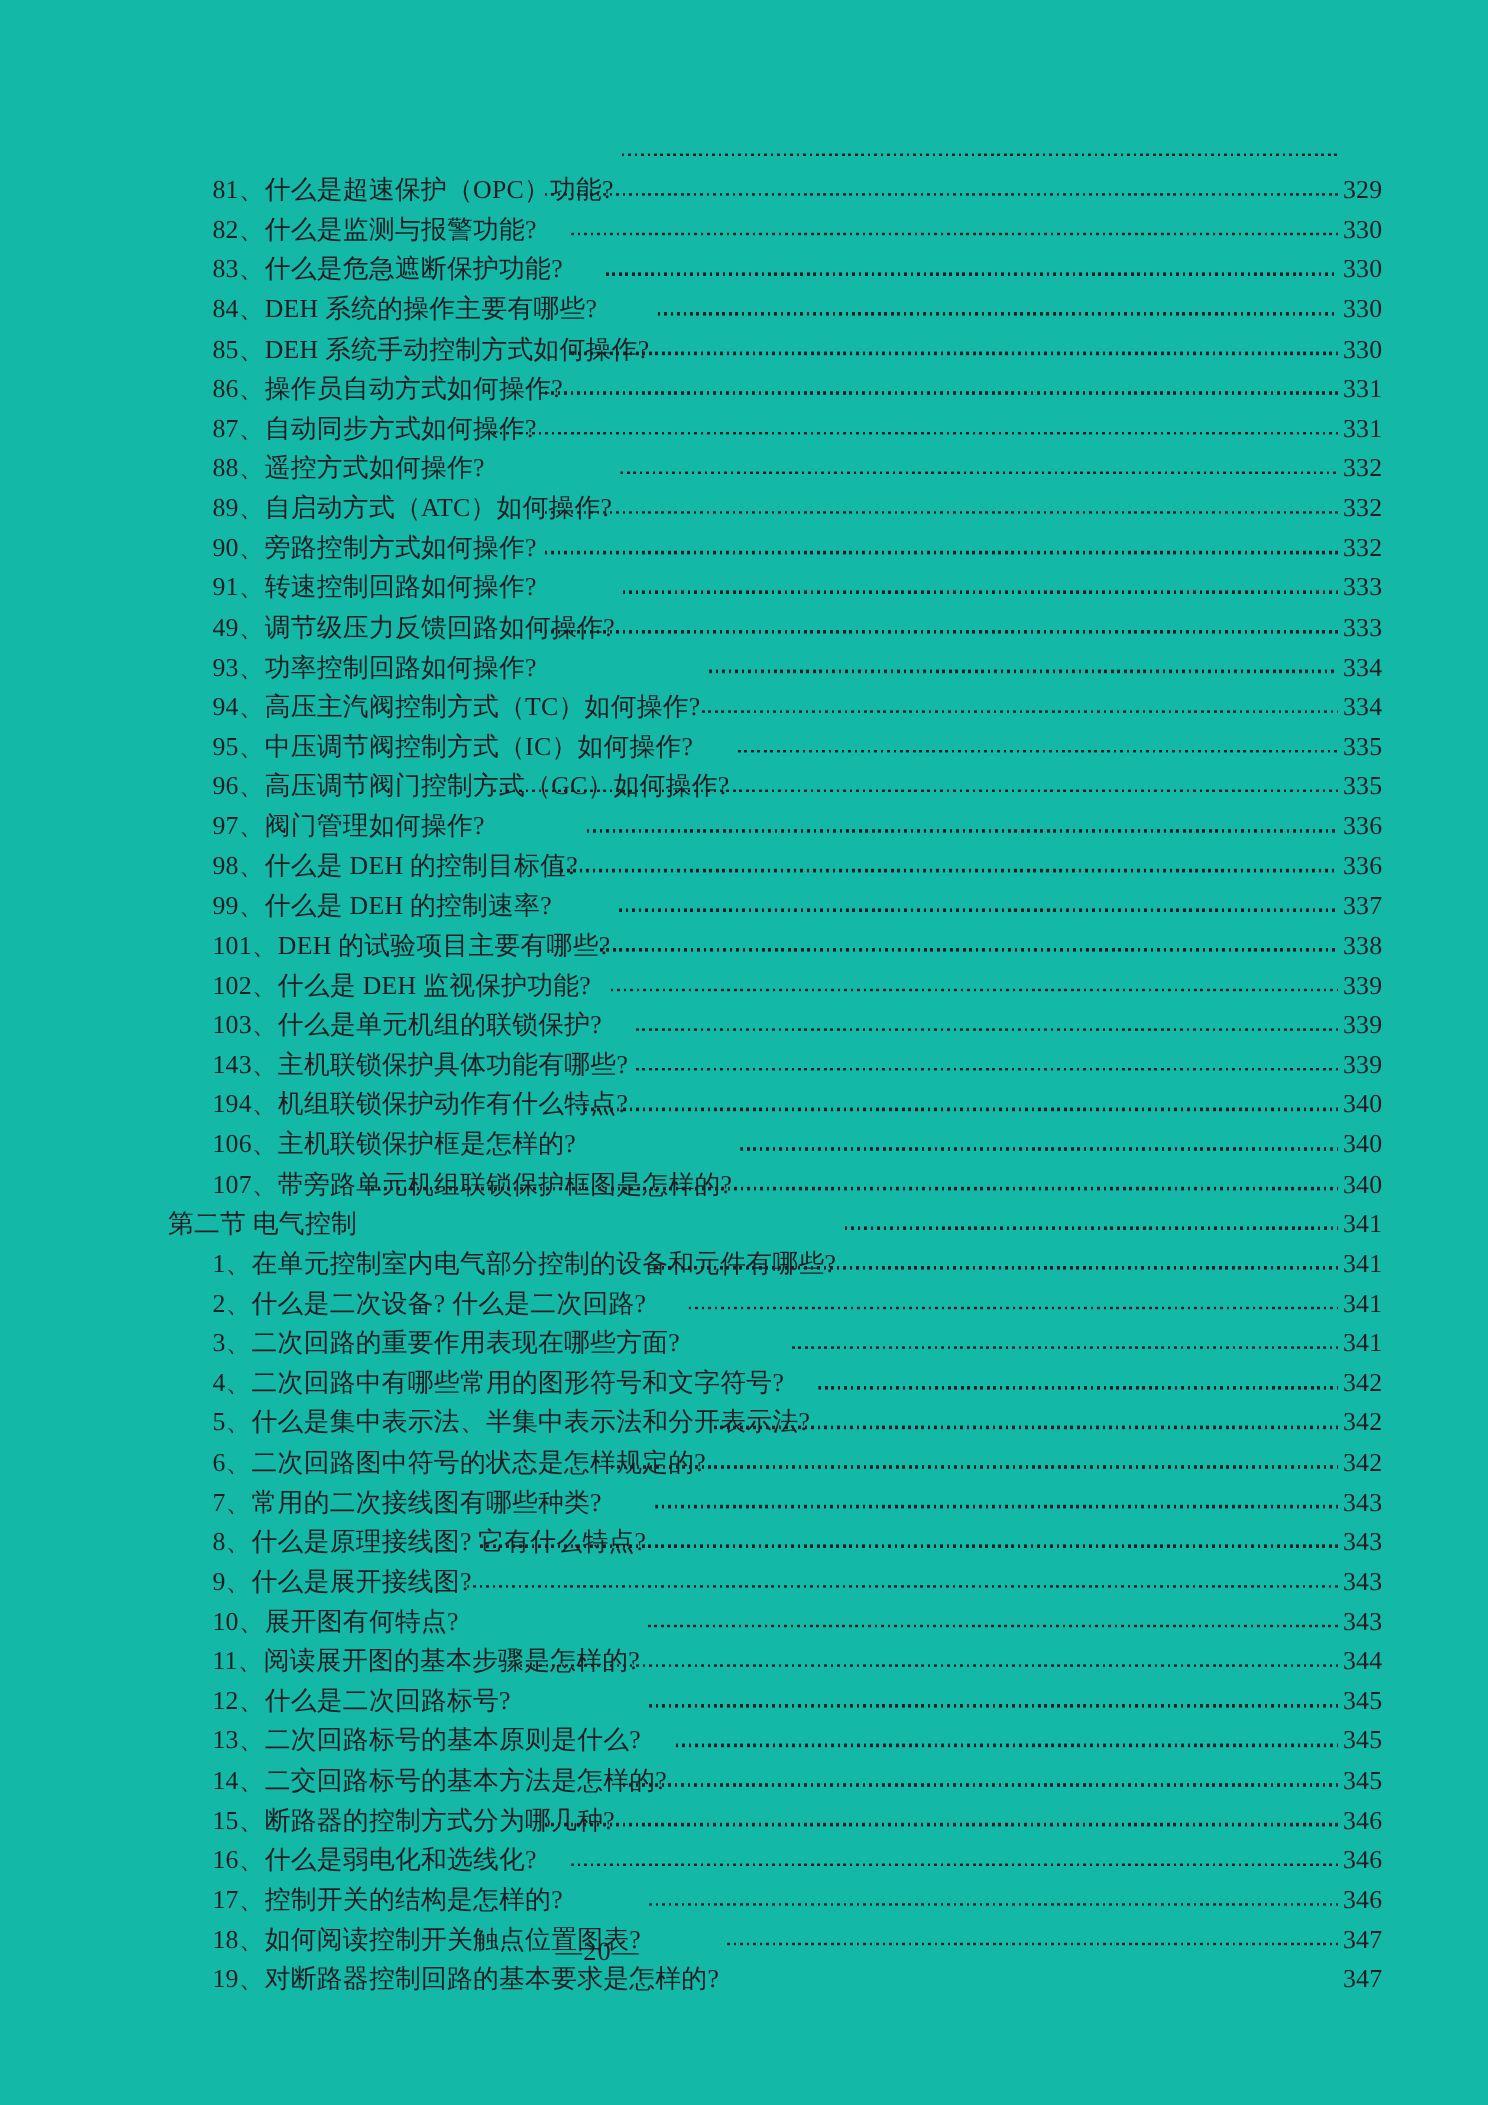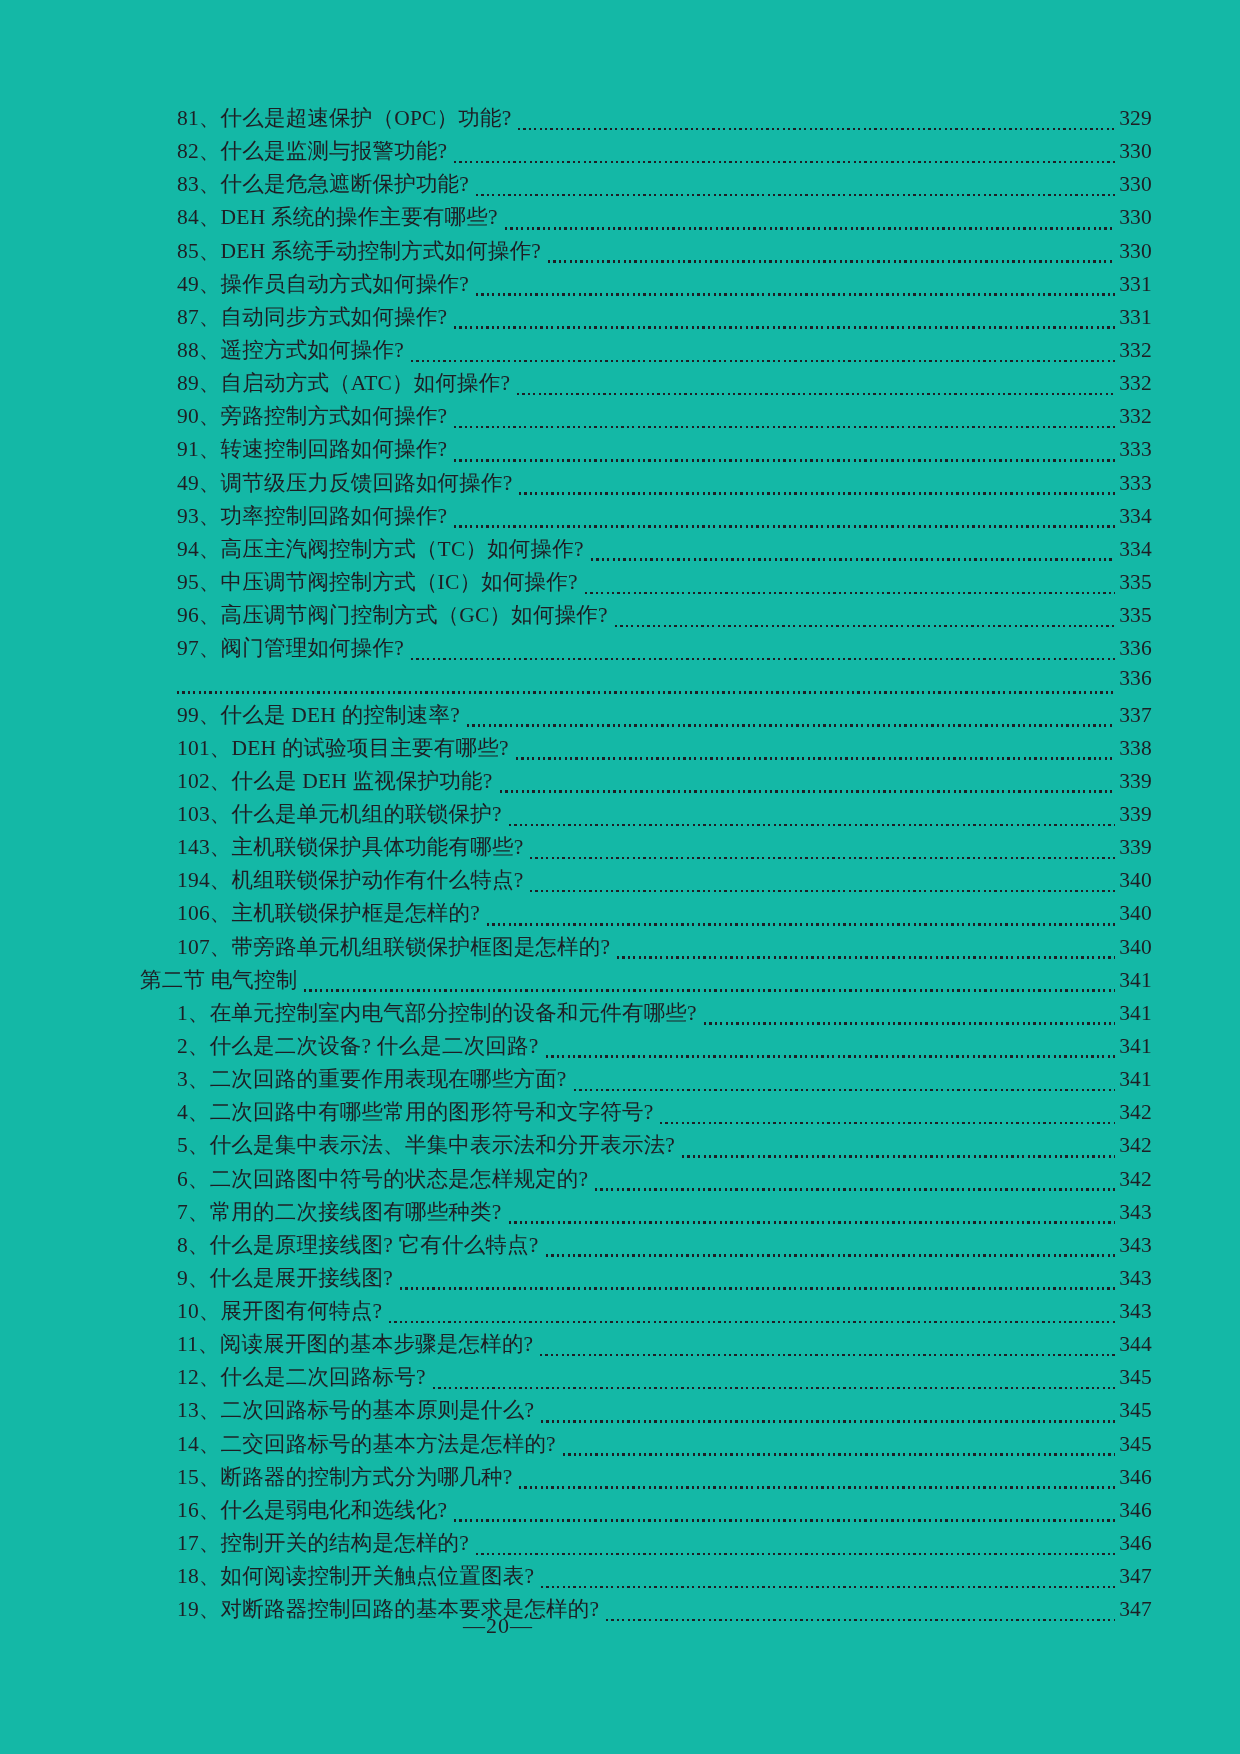--- a/index.html
+++ b/index.html
@@ -54,20 +54,21 @@
       to right,
       currentColor 0px,
       currentColor 2.2px,
       transparent 2.2px,
       transparent 5.4px
     );
   }
   .toc-page {
     flex: 0 0 auto;
     padding-left: 2px;
+    margin-top: 43px;
   }
   .footer {
     position: absolute;
     top: 1613px;
     left: 0;
     width: 996px;
     text-align: center;
     font-size: 22px;
     letter-spacing: 1px;
   }
@@ -97,21 +98,21 @@
     <span class="toc-label">84、DEH 系统的操作主要有哪些?</span>
     <span class="toc-leader"></span>
     <span class="toc-page">330</span>
   </div>
       <div class="toc-row item">
     <span class="toc-label">85、DEH 系统手动控制方式如何操作?</span>
     <span class="toc-leader"></span>
     <span class="toc-page">330</span>
   </div>
       <div class="toc-row item">
-    <span class="toc-label">49、操作员自动方式如何操作?</span>
+    <span class="toc-label">86、操作员自动方式如何操作?</span>
     <span class="toc-leader"></span>
     <span class="toc-page">331</span>
   </div>
       <div class="toc-row item">
     <span class="toc-label">87、自动同步方式如何操作?</span>
     <span class="toc-leader"></span>
     <span class="toc-page">331</span>
   </div>
       <div class="toc-row item">
     <span class="toc-label">88、遥控方式如何操作?</span>
@@ -157,20 +158,21 @@
     <span class="toc-label">96、高压调节阀门控制方式（GC）如何操作?</span>
     <span class="toc-leader"></span>
     <span class="toc-page">335</span>
   </div>
       <div class="toc-row item">
     <span class="toc-label">97、阀门管理如何操作?</span>
     <span class="toc-leader"></span>
     <span class="toc-page">336</span>
   </div>
       <div class="toc-row item">
+    <span class="toc-label">98、什么是 DEH 的控制目标值?</span>
     <span class="toc-leader"></span>
     <span class="toc-page">336</span>
   </div>
       <div class="toc-row item">
     <span class="toc-label">99、什么是 DEH 的控制速率?</span>
     <span class="toc-leader"></span>
     <span class="toc-page">337</span>
   </div>
       <div class="toc-row item">
     <span class="toc-label">101、DEH 的试验项目主要有哪些?</span>

